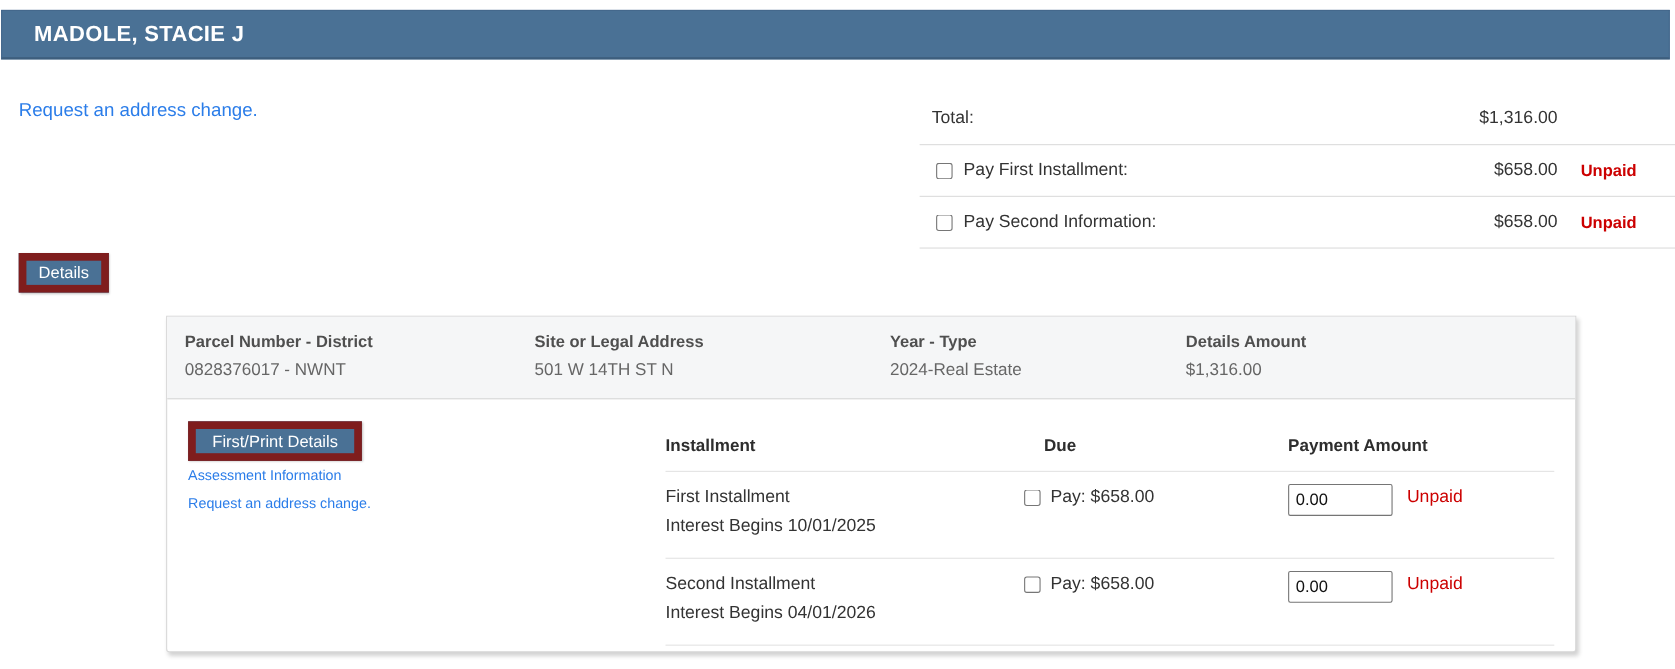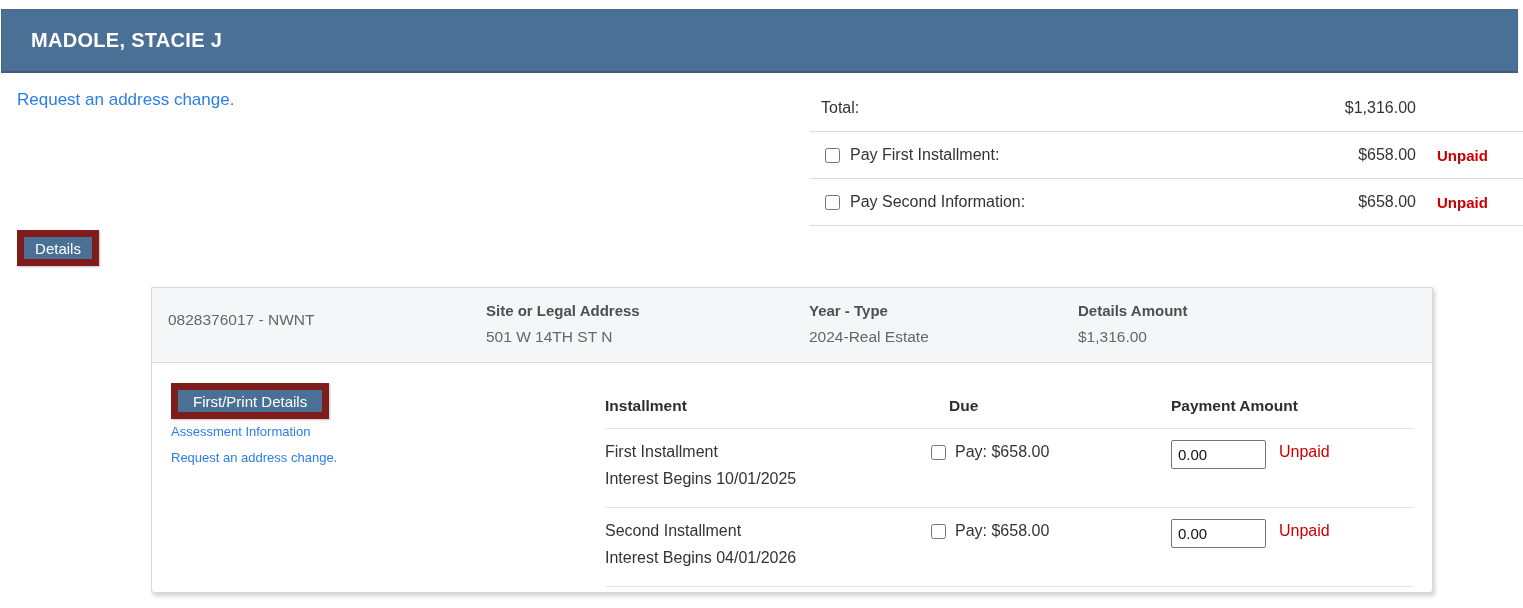--- a/index.html
+++ b/index.html
@@ -2,33 +2,33 @@
 <html><head>
 <meta charset="utf-8">
 <style>
   * { margin:0; padding:0; box-sizing:border-box; }
   html,body { background:#fff; }
   body { font-family:"Liberation Sans", sans-serif; color:#333; }
   .page { position:relative; width:1523px; height:608px; background:#fff; overflow:hidden; }
 
   
   .titlebar {
-    position:absolute; top:9px; left:1px; right:5px; height:64px;
+    position:absolute; top:9px; left:1px; right:5px; height:45px;
     background:#4a7195; border:1px solid #436documents88c; border:1px solid #44688c;
     border-bottom:2px solid #3d5e7d;
     display:flex; align-items:center; padding-left:29px;
   }
   .titlebar .name { color:#fff; font-size:20px; font-weight:bold; letter-spacing:.3px; }
 
   
   .link { color:#2b7de9; text-decoration:none; cursor:pointer; font-size:17px; }
   .addr-top { position:absolute; left:17px; top:90px; }
 
   
-  .summary { position:absolute; left:810px; right:0; top:85px; }
+  .summary { position:absolute; left:836px; right:0; top:85px; }
   .srow {
     display:flex; align-items:center; height:47px;
     border-bottom:1px solid #dcdcdc; font-size:16px; color:#333;
     padding-left:11px;
   }
   .srow input[type=checkbox] { width:15px; height:15px; margin:0 10px 0 4px; cursor:pointer; }
   .slabel { flex:1; }
   .samount { text-align:right; }
   .sstatus { width:107px; padding-left:21px; font-weight:bold; color:#cc0000; font-size:15px; }
 
@@ -112,20 +112,21 @@
       <span class="sstatus">Unpaid</span>
     </div>
   </div>
 
   <button class="btn details-btn">Details</button>
 
   <div class="panel">
 
     <div class="panel-head">
       <div class="info-col">
+        <div class="info-label">Parcel Number - District</div>
         <div class="info-value">0828376017 - NWNT</div>
       </div>
       <div class="info-col">
         <div class="info-label">Site or Legal Address</div>
         <div class="info-value">501 W 14TH ST N</div>
       </div>
       <div class="info-col">
         <div class="info-label">Year - Type</div>
         <div class="info-value">2024-Real Estate</div>
       </div>

